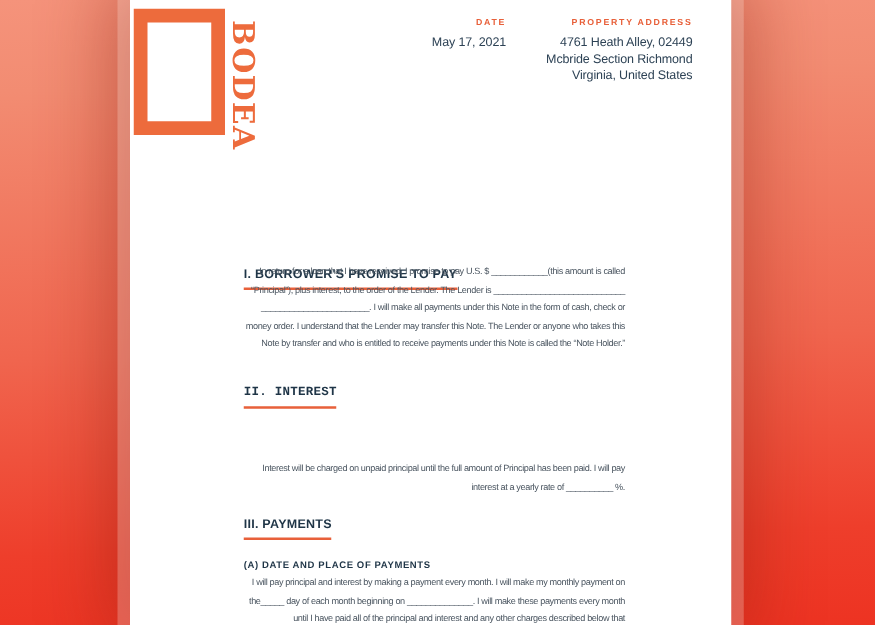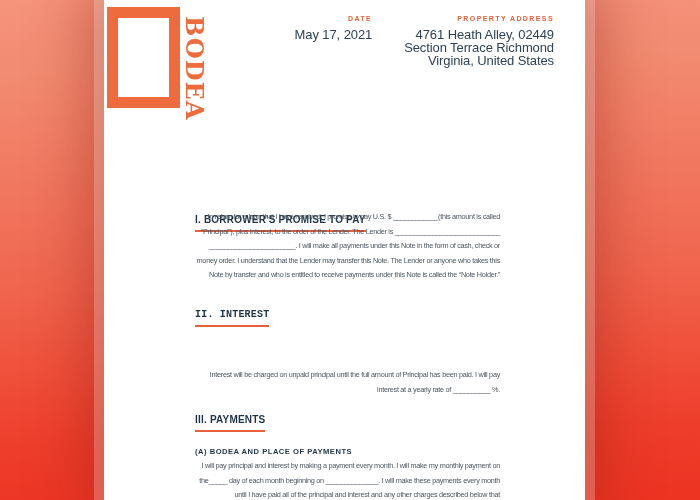--- a/index.html
+++ b/index.html
@@ -61,21 +61,21 @@
   .meta-col { text-align: right; }
   .meta-label {
     font-size: 7px;
     font-weight: bold;
     letter-spacing: 1.4px;
     color: #E8603A;
     margin-bottom: 6px;
     white-space: nowrap;
   }
   .meta-value {
-    font-size: 13px;
+    font-size: 10px;
     line-height: 13px;
     color: #2D4255;
     letter-spacing: -0.1px;
     white-space: nowrap;
   }
   .block {
     position: absolute;
     left: 91px;
     width: 305px;
   }
@@ -114,35 +114,35 @@
     <div class="logo-text">BODEA</div>
 
     <div class="header-meta">
       <div class="meta-col">
         <div class="meta-label">DATE</div>
         <div class="meta-value">May 17, 2021</div>
       </div>
       <div class="meta-col">
         <div class="meta-label">PROPERTY ADDRESS</div>
         <div class="meta-value">4761 Heath Alley, 02449</div>
-        <div class="meta-value">Section Terrace Richmond</div>
+        <div class="meta-value">Mcbride Section Richmond</div>
         <div class="meta-value">Virginia, United States</div>
       </div>
     </div>
 
     <div class="block section-heading" style="top:183px;margin-top:31px;">
       <span class="rule">I. BORROWER'S PROMISE TO PAY</span>
     </div>
     <div class="block para" style="top:210px;">In return for a loan that I have received, I promise to pay U.S. $ ____________(this amount is called “Principal”), plus interest, to the order of the Lender. The Lender is ____________________________ _______________________. I will make all payments under this Note in the form of cash, check or money order. I understand that the Lender may transfer this Note. The Lender or anyone who takes this Note by transfer and who is entitled to receive payments under this Note is called the “Note Holder.”</div>
 
     <div class="block section-heading" style="top:309px;font-family:Liberation Mono, monospace;">
       <span class="rule">II. INTEREST</span>
     </div>
     <div class="block para" style="top:340px;margin-top:28px;">Interest will be charged on unpaid principal until the full amount of Principal has been paid. I will pay interest at a yearly rate of __________ %.</div>
 
     <div class="block section-heading" style="top:414px;">
       <span class="rule">III. PAYMENTS</span>
     </div>
-    <div class="block sub-heading" style="top:447px;">(A) BODEA AND PLACE OF PAYMENTS</div>
+    <div class="block sub-heading" style="top:447px;">(A) DATE AND PLACE OF PAYMENTS</div>
     <div class="block para" style="top:459px;">I will pay principal and interest by making a payment every month. I will make my monthly payment on the_____ day of each month beginning on ______________. I will make these payments every month until I have paid all of the principal and interest and any other charges described below that</div>
 
   </div>
 </div>
 
 </body></html>

